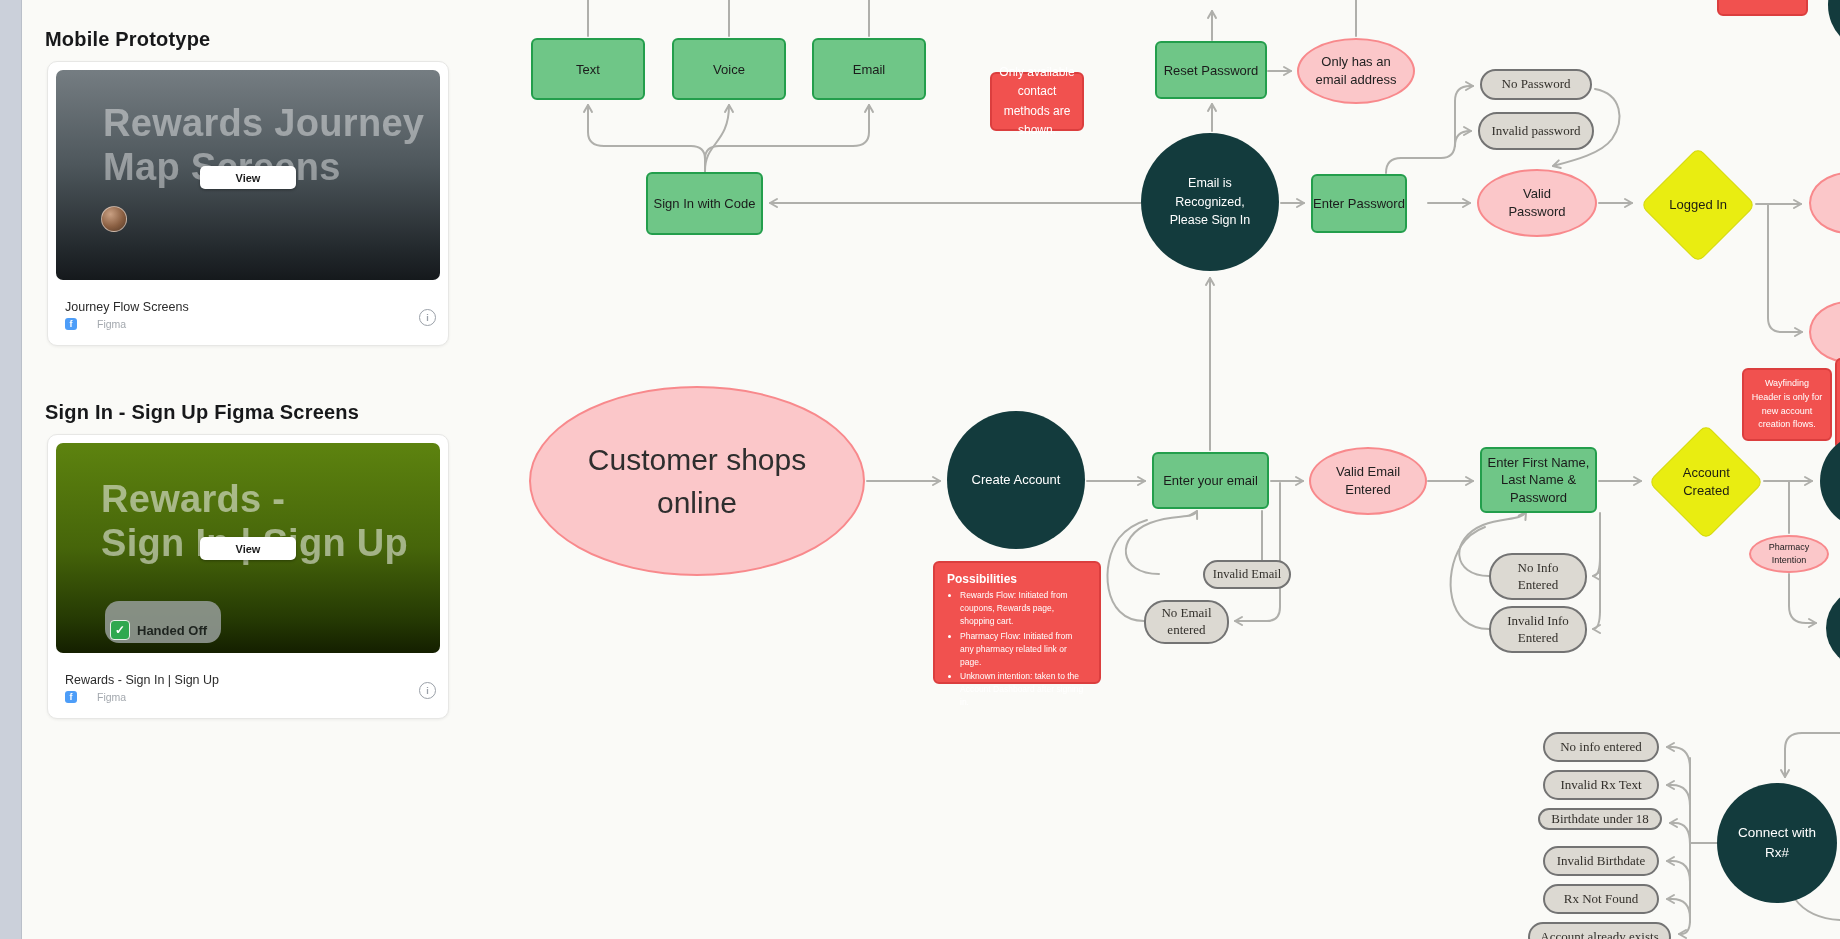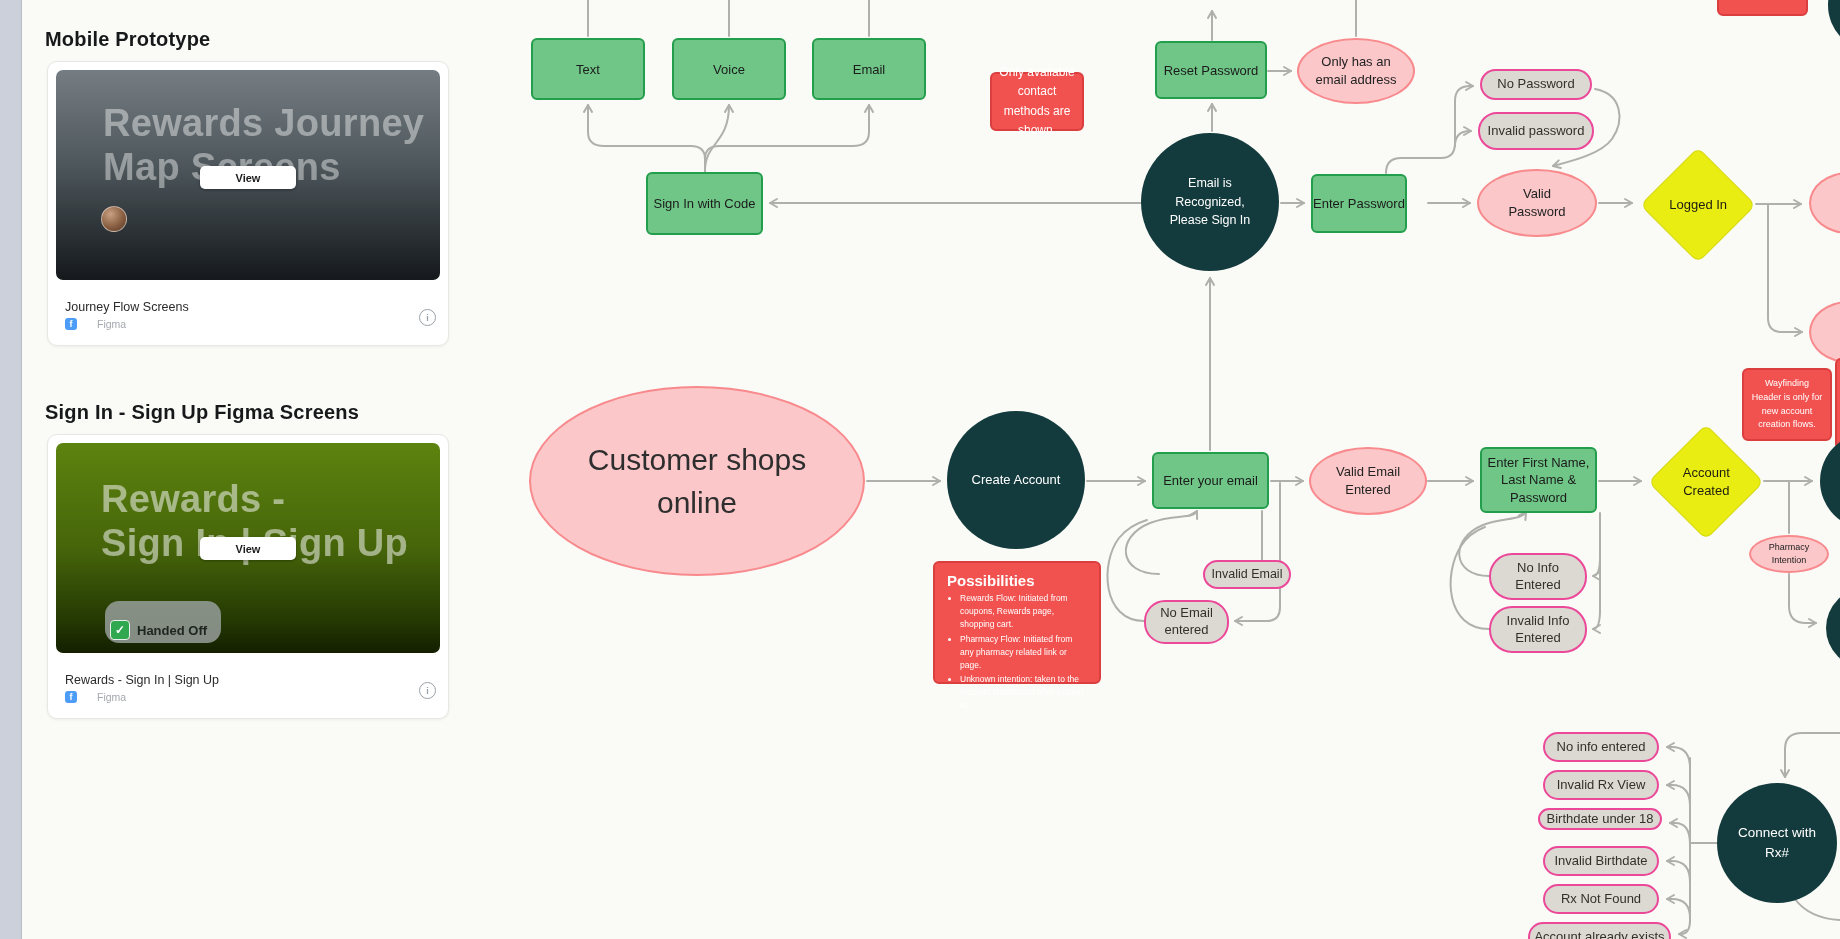--- a/index.html
+++ b/index.html
@@ -31,32 +31,32 @@
   .app-row{position:absolute;display:flex;align-items:center;gap:20px;}
   .figma-icon{width:12px;height:12px;border-radius:3px;background:#4D9DF8;display:flex;align-items:center;justify-content:center;}
   .figma-icon::after{content:"f";color:#fff;font-size:9px;font-weight:700;line-height:1;}
   .app-name{font-size:10.5px;color:#a3a8ae;}
   .info-icon{position:absolute;width:15px;height:15px;border-radius:50%;border:1.3px solid #9aa0a8;
              display:flex;align-items:center;justify-content:center;}
   .info-icon::after{content:"i";font-size:9px;color:#9aa0a8;font-weight:600;}
   
   .node{position:absolute;display:flex;align-items:center;justify-content:center;text-align:center;box-sizing:border-box;}
   .box-green{background:#6FC687;border:2px solid #239E4C;border-radius:6px;font-size:13px;color:#1b1b1b;}
-  .box-gray{background:#DCD9D2;border:2px solid #ec4899;font-size:13px;color:#33302b;line-height:1.3;}
+  .box-gray{background:#DCD9D2;border:2px solid #737373;font-size:13px;color:#33302b;line-height:1.3;font-family:Liberation Serif, serif;}
   .ellipse-pink{background:#FBC7C9;border:2px solid #F8898C;border-radius:50%;font-size:13px;line-height:1.35;color:#222;}
   .circle-dark{background:#133B3D;border-radius:50%;color:#fff;font-size:12.5px;line-height:1.5;}
   .diamond{position:absolute;background:#E9ED11;border:1px solid #d5d90c;border-radius:8px;transform:rotate(45deg);
            display:flex;align-items:center;justify-content:center;}
   .diamond-label{transform:rotate(-45deg);font-size:13px;line-height:1.35;text-align:center;color:#1d1d12;}
   .note-red{position:absolute;background:#F1514F;border:2px solid #DB3E3E;border-radius:6px;color:#fff;
             box-sizing:border-box;text-align:center;}
   .note-small{font-size:12px;line-height:1.6;display:flex;align-items:center;justify-content:center;padding:14px 6px;margin-top:39px;}
   .note-mid{font-size:9px;line-height:1.55;display:flex;align-items:center;justify-content:center;padding:6px 7px;}
   .note-list{padding:9px 12px;text-align:left;}
-  .note-list .nl-title{font-size:15px;font-weight:700;margin-bottom:3px;}
+  .note-list .nl-title{font-size:12px;font-weight:700;margin-bottom:3px;}
   .note-list ul{margin:0;padding-left:13px;font-size:8.5px;line-height:1.55;}
   .note-list li{margin-bottom:1px;}
   .big-ellipse-text{font-size:30px;line-height:1.45;color:#2e2e2e;font-weight:500;}
   svg.connectors{position:absolute;left:0;top:0;}
 </style>
 </head>
 <body>
 
 <div class="canvas">
   <div class="left-strip"></div>
@@ -201,21 +201,21 @@
       <li>Rewards Flow: Initiated from coupons, Rewards page, shopping cart.</li>
       <li>Pharmacy Flow: Initiated from any pharmacy related link or page.</li>
       <li>Unknown intention: taken to the Account Dashboard after signing in.</li>
     </ul>
   </div>
 
   <div class="node box-gray" style="left:1489px;top:553px;width:98px;height:47px;border-radius:23px;padding:0 8px;">No Info Entered</div>
   <div class="node box-gray" style="left:1489px;top:606px;width:98px;height:47px;border-radius:23px;padding:0 8px;">Invalid Info Entered</div>
 
   <div class="node box-gray" style="left:1543px;top:732px;width:116px;height:30px;border-radius:16px;">No info entered</div>
-  <div class="node box-gray" style="left:1543px;top:770px;width:116px;height:30px;border-radius:16px;">Invalid Rx View</div>
+  <div class="node box-gray" style="left:1543px;top:770px;width:116px;height:30px;border-radius:16px;">Invalid Rx Text</div>
   <div class="node box-gray" style="left:1538px;top:808px;width:124px;height:22px;border-radius:16px;">Birthdate under 18</div>
   <div class="node box-gray" style="left:1543px;top:846px;width:116px;height:30px;border-radius:16px;">Invalid Birthdate</div>
   <div class="node box-gray" style="left:1543px;top:884px;width:116px;height:30px;border-radius:16px;">Rx Not Found</div>
   <div class="node box-gray" style="left:1528px;top:922px;width:143px;height:30px;border-radius:16px;">Account already exists</div>
 
   <div class="node circle-dark" style="left:1717px;top:783px;width:120px;height:120px;font-size:13.5px;padding:0 14px;">Connect with Rx#</div>
 
   <div class="note-red" style="left:1717px;top:-26px;width:91px;height:42px;"></div>
   <div class="node circle-dark" style="left:1828px;top:-42px;width:94px;height:94px;"></div>
   <div class="node ellipse-pink" style="left:1809px;top:172px;width:80px;height:62px;"></div>

